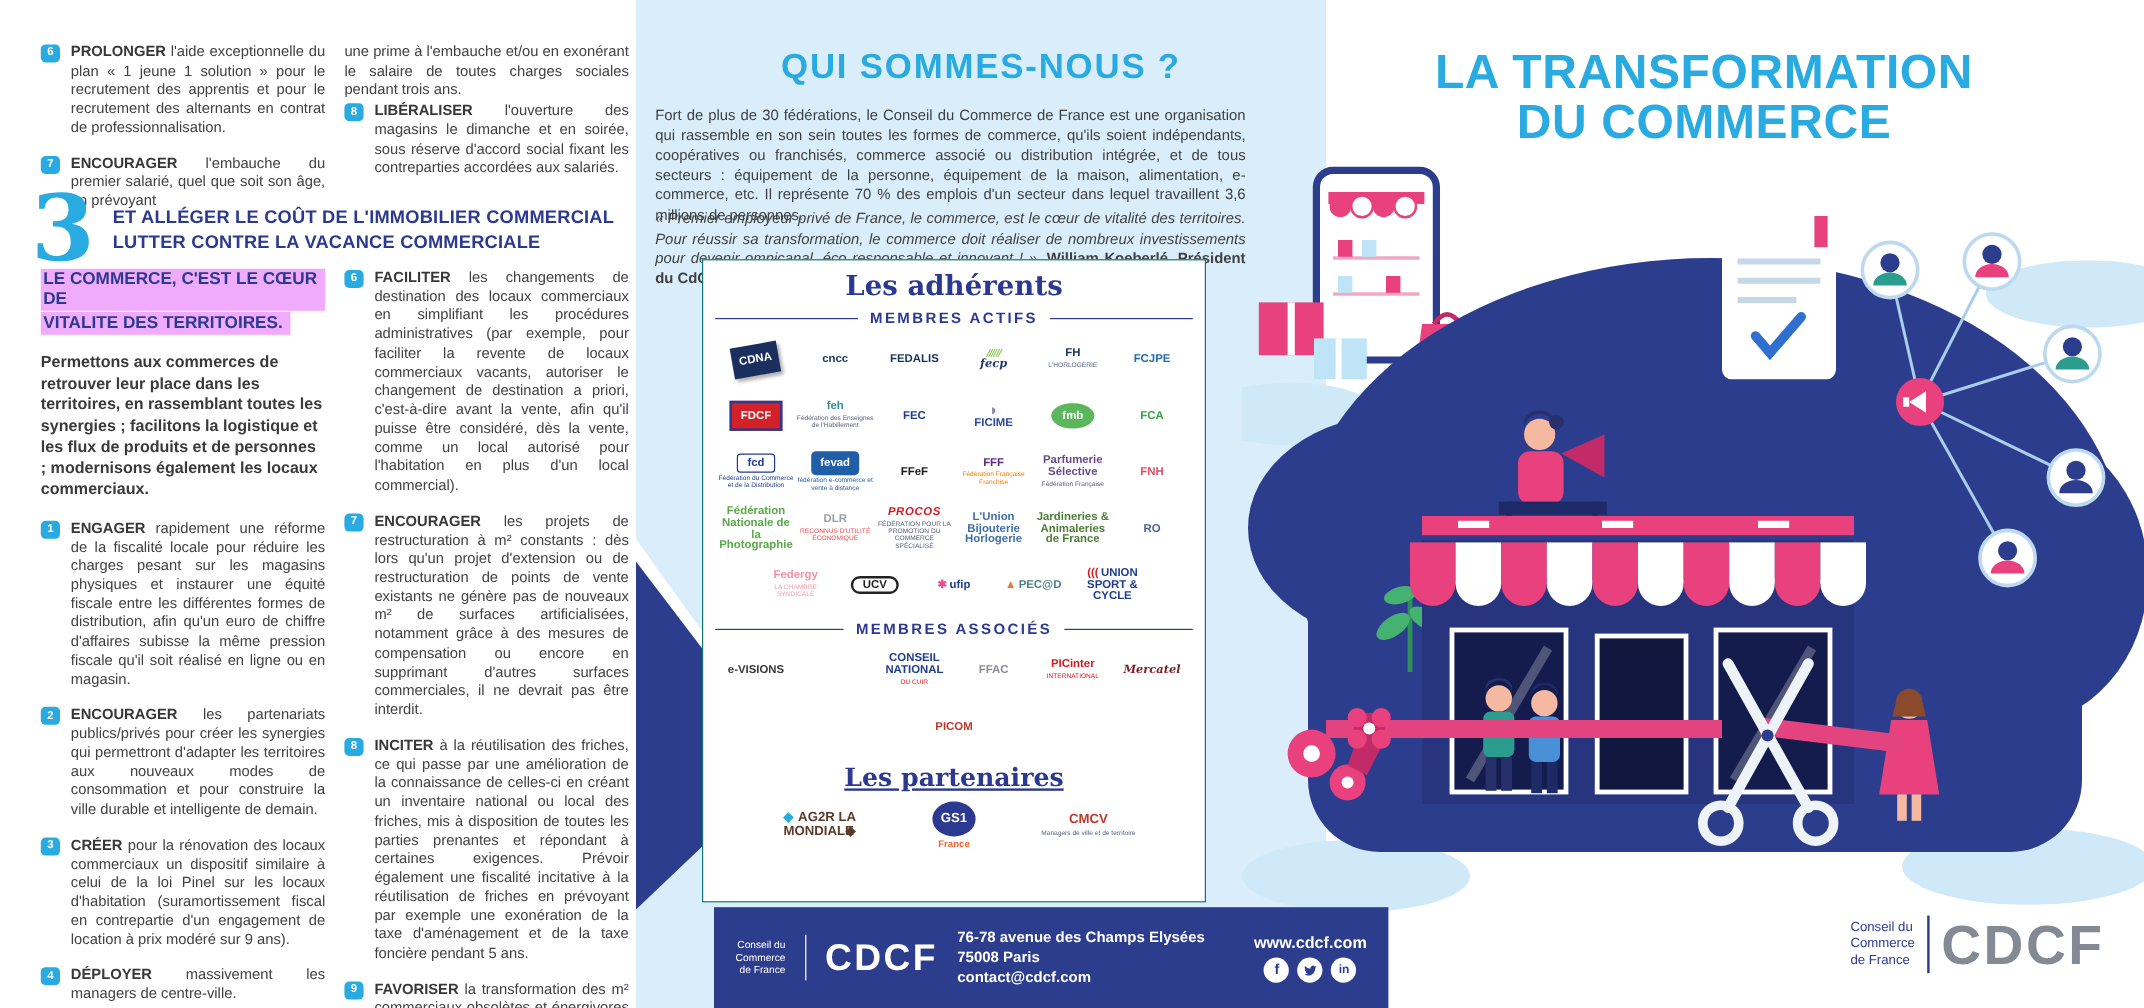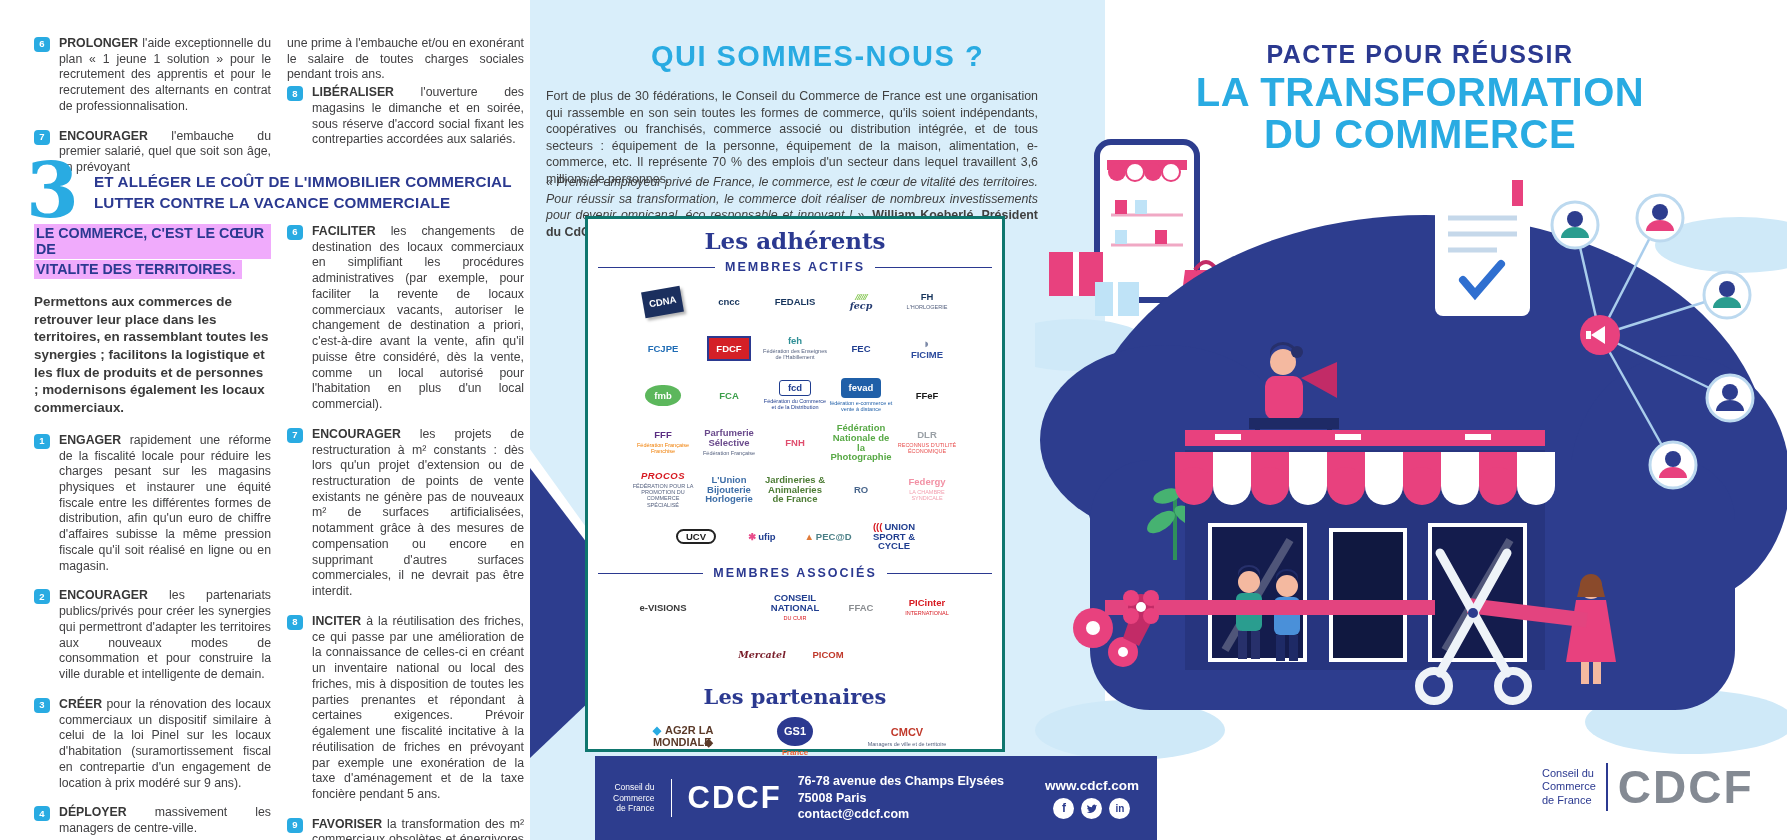--- a/index.html
+++ b/index.html
@@ -24,32 +24,32 @@
   .panel-mid{position:absolute;left:530px;top:0;width:575px;height:840px;background:#d9eefa;}
   .wedge-white{position:absolute;left:530px;top:440px;width:95px;height:230px;background:#fff;
                clip-path:polygon(0 4%,80% 50%,0 96%);z-index:2;}
   .wedge-navy{position:absolute;left:530px;top:468px;width:128px;height:290px;background:#2d3d8e;
               clip-path:polygon(0 0,100% 58%,0 100%);z-index:2;}
   .mid-title{position:absolute;top:40px;left:0;width:575px;text-align:center;font-size:29px;font-weight:bold;
              color:#29abe2;letter-spacing:1.5px;z-index:3;}
   .mid-para{position:absolute;top:88px;left:16px;width:492px;font-size:12.4px;line-height:1.33;color:#3f3f3f;text-align:justify;z-index:3;}
   .mid-quote{position:absolute;top:174px;left:16px;width:492px;font-size:12.4px;font-style:italic;line-height:1.33;color:#3f3f3f;text-align:justify;z-index:3;}
   .mid-quote b{font-style:normal;}
-  .adh-box{position:absolute;left:55px;top:216px;width:420px;height:536px;background:#fff;border:3px solid #0f766e;
+  .adh-box{position:absolute;left:55px;top:216px;width:420px;height:536px;background:#fff;border:1px solid #0f766e;
            box-sizing:border-box;padding:8px 10px;z-index:3;}
   .adh-title{text-align:center;font-family:"DejaVu Serif",serif;font-weight:bold;font-size:23px;color:#2b3990;}
   .divider{display:flex;align-items:center;gap:10px;color:#2b3990;font-size:12.5px;letter-spacing:2px;margin:6px 0 4px;font-weight:bold;}
   .divider::before,.divider::after{content:"";flex:1;height:1px;background:#2b3990;}
   .logo-grid{display:flex;flex-wrap:wrap;justify-content:center;align-items:stretch;}
   .logo-tile{width:64px;min-height:45px;margin:1px;display:flex;flex-direction:column;align-items:center;justify-content:center;text-align:center;}
   .tile-label{font-weight:bold;font-size:9.5px;line-height:1.05;}
   .tile-cap{font-size:5.5px;color:#55617f;line-height:1.15;margin-top:2px;}
   .partners-grid .logo-tile{width:110px;min-height:46px;}
   .partners-grid .tile-label{font-size:11px;}
-  .partners-title{text-align:center;font-family:"DejaVu Serif",serif;font-weight:bold;font-size:21px;color:#2b3990;margin:6px 0 4px;}
+  .partners-title{text-align:center;font-family:"DejaVu Serif",serif;font-weight:bold;font-size:21px;color:#2b3990;margin:6px 0 4px;text-decoration:underline;}
   
   .tile-cdna .tile-label{background:#1b2f5e;color:#fff !important;padding:8px 6px;transform:rotate(-10deg);box-shadow:2px 3px 3px rgba(0,0,0,.3);}
   .tile-fdcf .tile-label{background:#d42027;border:2px solid #2b3990;color:#fff !important;padding:6px 7px;}
   .tile-fmb .tile-label{background:#5cb75c;color:#fff !important;border-radius:50%;padding:6px 9px;}
   .tile-fevad .tile-label{background:#1f5fa8;color:#fff !important;border-radius:4px;padding:5px 8px;}
   .tile-fcd .tile-label{border:1.5px solid #1f3d8f;border-radius:3px;padding:2px 8px;}
   .tile-ucv .tile-label{border:2px solid #222;border-radius:10px;padding:1px 8px;}
   .tile-fecp .tile-label{font-family:"DejaVu Serif",serif;font-style:italic;}
   .tile-fecp .tile-label::before{content:"//////";display:block;color:#7ac143;font-size:8px;letter-spacing:-1px;}
   .tile-ficime .tile-label::before{content:"◗";display:block;color:#7d8aa8;font-size:13px;}
@@ -437,21 +437,20 @@
           </svg>
       </div>
       <div class="soc" style="font-size:10px;">in</div>
     </div>
   </div>
 </div>
 
 <div class="panel-right"></div>
 
 <div class="rp-title">
-  <div class="rp-t1">PACTE POUR RÉUSSIR</div>
   <div class="rp-t2">LA TRANSFORMATION</div>
   <div class="rp-t3">DU COMMERCE</div>
 </div>
 
 <svg class="illus" viewBox="0 0 752 710">
 
   <g>
     <ellipse cx="40" cy="215" rx="75" ry="26" fill="#cfe9f8"></ellipse>
     <ellipse cx="705" cy="115" rx="85" ry="28" fill="#cfe9f8"></ellipse>
     <ellipse cx="95" cy="600" rx="95" ry="30" fill="#cfe9f8"></ellipse>

